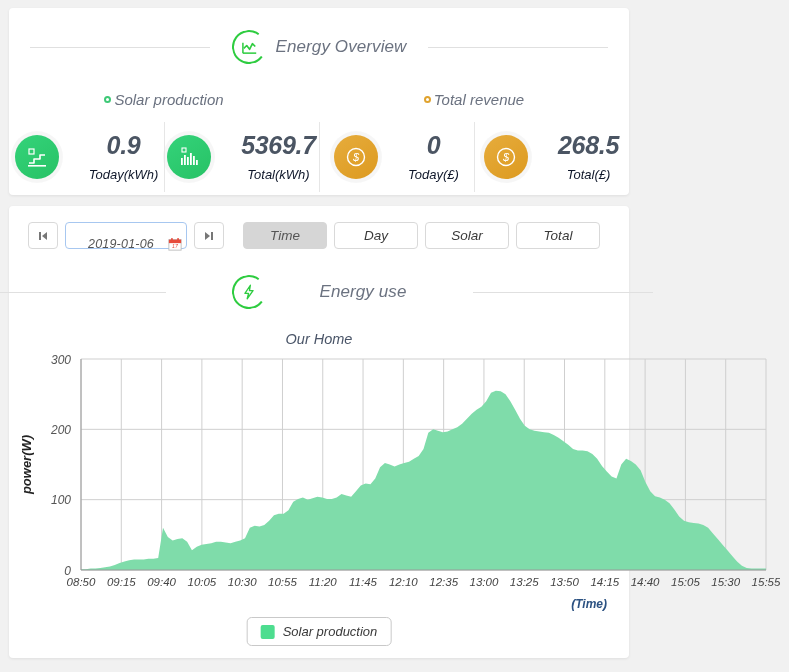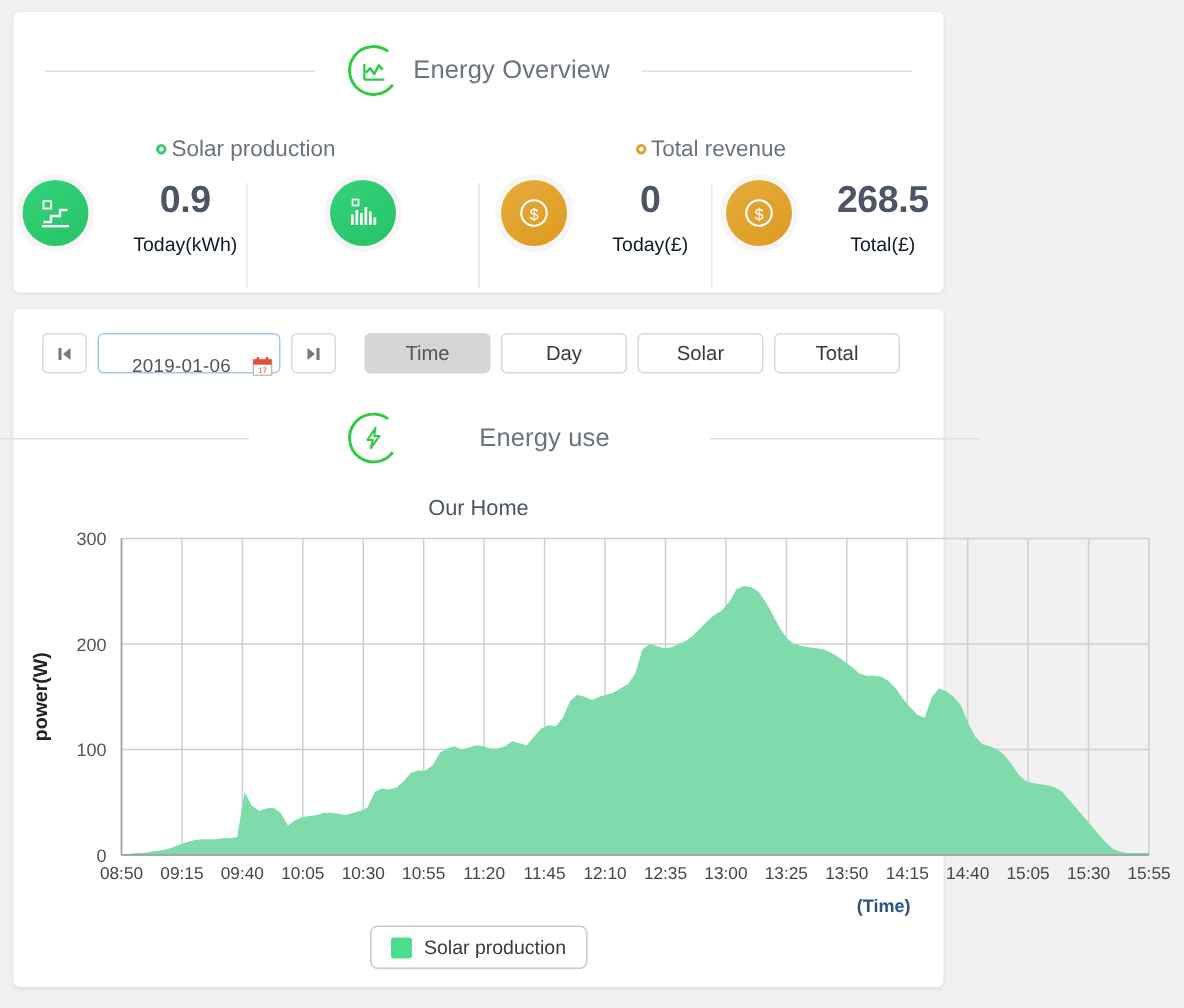--- a/index.html
+++ b/index.html
@@ -2,21 +2,21 @@
 <html><head>
 <meta charset="utf-8">
 <style>
   * { box-sizing: border-box; margin: 0; padding: 0; }
   html, body {
     width: 789px; height: 672px;
     background: #f1f1f1;
     font-family: "Liberation Sans", sans-serif;
     overflow: hidden;
   }
-  .page { width: 638px; height: 672px; padding: 8px 9px; }
+  .page { width: 638px; height: 672px; padding: 8px 9px; font-style: italic; }
 
   .card {
     background: #ffffff;
     border-radius: 4px;
     box-shadow: 0 1px 3px rgba(0,0,0,0.08);
     width: 100%;
   }
   .card.overview { height: 187px; padding-top: 22px; }
   .card.detail { height: 452px; margin-top: 11px; position: relative; }
 
@@ -51,21 +51,21 @@
   .ring {
     width: 7px; height: 7px; border-radius: 50%;
     border: 2px solid #3ec977; margin-right: 3px; flex: 0 0 auto;
   }
   .ring.gold { border-color: #e0a32e; }
 
   
   .stats { display: flex; margin-top: 12px; height: 74px; }
   .stat {
     flex: 1 1 25%;
-    display: flex; justify-content: center;
+    display: flex; align-items: center; justify-content: center;
     gap: 30px;
     position: relative;
   }
   .stat + .stat::before {
     content: ""; position: absolute; left: 0; top: 2px;
     width: 1px; height: 70px; background: #e6e6e6;
   }
   .stat-icon {
     width: 44px; height: 44px; border-radius: 50%;
     display: flex; align-items: center; justify-content: center;
@@ -195,20 +195,24 @@
             <rect x="6" y="4" width="4" height="4" fill="none" stroke="#fff" stroke-width="1.1"></rect>
             <g fill="#fff">
               <rect x="5" y="14" width="1.8" height="7"></rect>
               <rect x="8" y="11" width="1.8" height="10"></rect>
               <rect x="11" y="13" width="1.8" height="8"></rect>
               <rect x="14" y="9" width="1.8" height="12"></rect>
               <rect x="17" y="12" width="1.8" height="9"></rect>
               <rect x="20" y="16" width="1.8" height="5"></rect>
             </g>
           </svg>
+        </span>
+        <span class="stat-text">
+          <div class="stat-value">5369.7</div>
+          <div class="stat-label">Total(kWh)</div>
         </span>
       </div>
 
       <div class="stat">
         <span class="stat-icon gold">
           <svg width="28" height="28" viewBox="0 0 28 28">
             <circle cx="14" cy="14" r="8.5" fill="none" stroke="#fff" stroke-width="1.4"></circle>
             <text x="14" y="18.4" font-size="11" font-family="Liberation Sans, sans-serif" fill="#fff" text-anchor="middle">$</text>
           </svg>
         </span>

